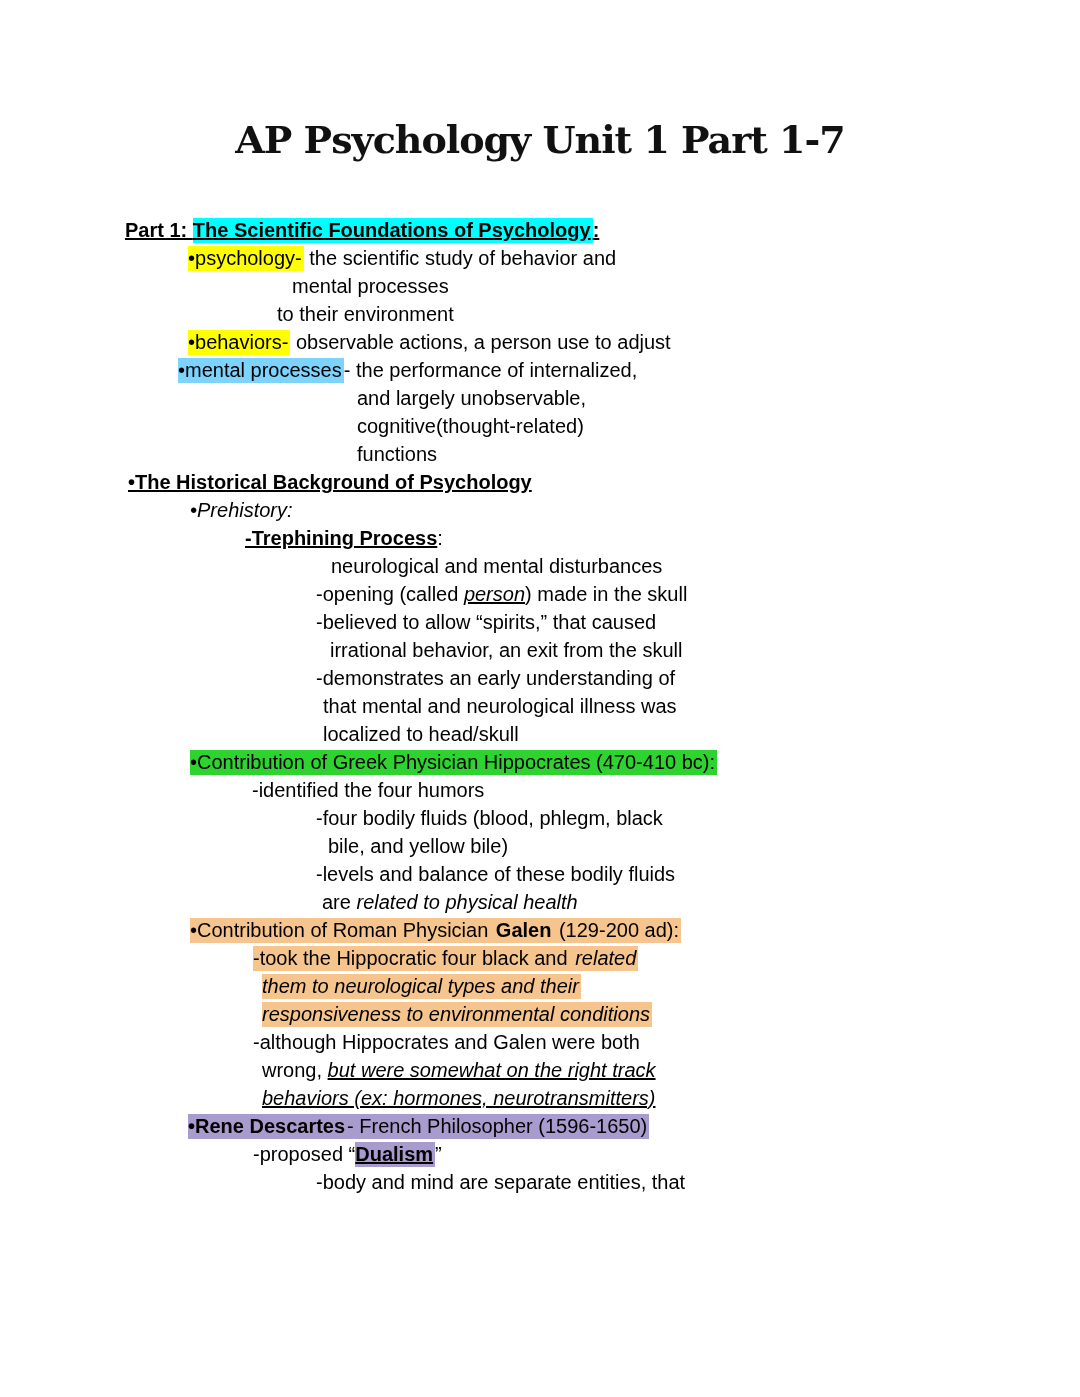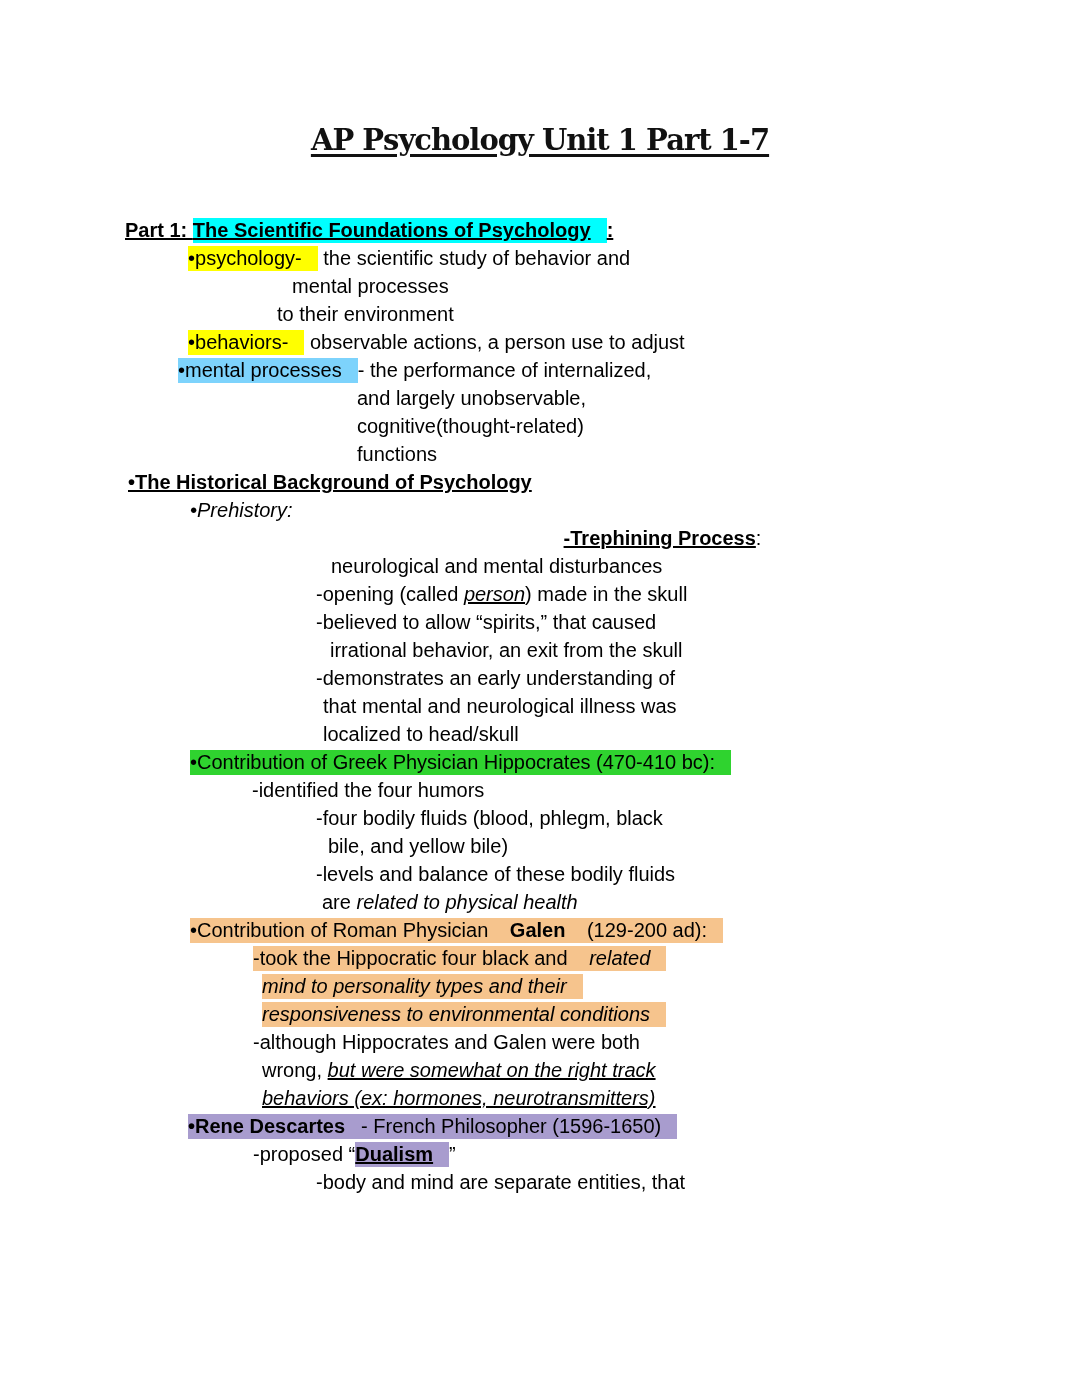--- a/index.html
+++ b/index.html
@@ -15,76 +15,75 @@
     overflow: hidden;
     font-family: "Liberation Sans", sans-serif;
     color: #000000;
   }
   .doc-title {
     margin: 0;
     padding-top: 116px;
     text-align: center;
     font-family: "DejaVu Serif", serif;
     font-weight: 700;
-    font-size: 29px;
+    font-size: 38px;
     line-height: 48px;
     letter-spacing: -1px;
-    text-decoration: underline;
     text-decoration-thickness: 3px;
     text-underline-offset: 4px;
     color: #111111;
   }
   .doc-body {
     margin-top: 52px;
   }
   .line {
     font-size: 20px;
     line-height: 28px;
     white-space: pre;
   }
   .seg { }
   .b { font-weight: 700; }
   .i { font-style: italic; }
   .u { text-decoration: underline; }
-  .hl { padding: 1px 16px 2px 0; }
+  .hl { padding: 1px 2px 2px 0; }
 </style>
 </head>
 <body>
 
 <div class="page">
   <h1 class="doc-title">AP Psychology Unit 1 Part 1-7</h1>
   <div class="doc-body">
       <div class="line" style="margin-left: 125px;"><span class="seg b u">Part 1: </span><span class="seg b u hl" style="background-color: rgb(0, 255, 255);">The Scientific Foundations of Psychology</span><span class="seg b u">:</span></div>
       <div class="line" style="margin-left: 188px;"><span class="seg hl" style="background-color: rgb(255, 255, 0);">•psychology-</span><span class="seg"> the scientific study of behavior and</span></div>
       <div class="line" style="margin-left: 292px;"><span class="seg">mental processes</span></div>
       <div class="line" style="margin-left: 277px;"><span class="seg">to their environment</span></div>
       <div class="line" style="margin-left: 188px;"><span class="seg hl" style="background-color: rgb(255, 255, 0);">•behaviors-</span><span class="seg"> observable actions, a person use to adjust</span></div>
       <div class="line" style="margin-left: 178px;"><span class="seg hl" style="background-color: #7dd3fc; text-align: center;">•mental processes</span><span class="seg">- the performance of internalized,</span></div>
       <div class="line" style="margin-left: 357px;"><span class="seg">and largely unobservable,</span></div>
       <div class="line" style="margin-left: 357px;"><span class="seg">cognitive(thought-related)</span></div>
       <div class="line" style="margin-left: 357px;"><span class="seg">functions</span></div>
       <div class="line" style="margin-left: 128px;"><span class="seg b u">•The Historical Background of Psychology</span></div>
       <div class="line" style="margin-left: 190px;"><span class="seg i">•Prehistory:</span></div>
-      <div class="line" style="margin-left: 245px; text-align: center;"><span class="seg b u">-Trephining Process</span><span class="seg">:</span></div>
+      <div class="line" style="margin-left: 245px;"><span class="seg b u">-Trephining Process</span><span class="seg">:</span></div>
       <div class="line" style="margin-left: 331px;"><span class="seg">neurological and mental disturbances</span></div>
       <div class="line" style="margin-left: 316px;"><span class="seg">-opening (called </span><span class="seg i u">person</span><span class="seg">) made in the skull</span></div>
       <div class="line" style="margin-left: 316px;"><span class="seg">-believed to allow “spirits,” that caused</span></div>
       <div class="line" style="margin-left: 330px;"><span class="seg">irrational behavior, an exit from the skull</span></div>
       <div class="line" style="margin-left: 316px;"><span class="seg">-demonstrates an early understanding of</span></div>
       <div class="line" style="margin-left: 323px;"><span class="seg">that mental and neurological illness was</span></div>
       <div class="line" style="margin-left: 323px;"><span class="seg">localized to head/skull</span></div>
       <div class="line" style="margin-left: 190px;"><span class="seg hl" style="background-color: rgb(47, 211, 47);">•Contribution of Greek Physician Hippocrates (470-410 bc):</span></div>
       <div class="line" style="margin-left: 252px;"><span class="seg">-identified the four humors</span></div>
       <div class="line" style="margin-left: 316px;"><span class="seg">-four bodily fluids (blood, phlegm, black</span></div>
       <div class="line" style="margin-left: 328px;"><span class="seg">bile, and yellow bile)</span></div>
       <div class="line" style="margin-left: 316px;"><span class="seg">-levels and balance of these bodily fluids</span></div>
       <div class="line" style="margin-left: 322px;"><span class="seg">are </span><span class="seg i">related to physical health</span></div>
       <div class="line" style="margin-left: 190px;"><span class="seg hl" style="background-color: rgb(246, 196, 141);">•Contribution of Roman Physician </span><span class="seg b hl" style="background-color: rgb(246, 196, 141);">Galen</span><span class="seg hl" style="background-color: rgb(246, 196, 141);"> (129-200 ad):</span></div>
       <div class="line" style="margin-left: 253px;"><span class="seg hl" style="background-color: rgb(246, 196, 141);">-took the Hippocratic four black and </span><span class="seg i hl" style="background-color: rgb(246, 196, 141);">related</span></div>
-      <div class="line" style="margin-left: 262px;"><span class="seg i hl" style="background-color: rgb(246, 196, 141);">mind to personality types and their</span></div>
+      <div class="line" style="margin-left: 262px;"><span class="seg i hl" style="background-color: rgb(246, 196, 141);">them to neurological types and their</span></div>
       <div class="line" style="margin-left: 262px;"><span class="seg i hl" style="background-color: rgb(246, 196, 141);">responsiveness to environmental conditions</span></div>
       <div class="line" style="margin-left: 253px;"><span class="seg">-although Hippocrates and Galen were both</span></div>
       <div class="line" style="margin-left: 262px;"><span class="seg">wrong, </span><span class="seg i u">but were somewhat on the right track</span></div>
       <div class="line" style="margin-left: 262px;"><span class="seg i u">behaviors (ex: hormones, neurotransmitters)</span></div>
       <div class="line" style="margin-left: 188px;"><span class="seg b hl" style="background-color: rgb(168, 156, 206);">•Rene Descartes</span><span class="seg hl" style="background-color: rgb(168, 156, 206);">- French Philosopher (1596-1650)</span></div>
       <div class="line" style="margin-left: 253px;"><span class="seg">-proposed “</span><span class="seg b u hl" style="background-color: rgb(168, 156, 206);">Dualism</span><span class="seg">”</span></div>
       <div class="line" style="margin-left: 316px;"><span class="seg">-body and mind are separate entities, that</span></div>
     </div>
 </div>
 

